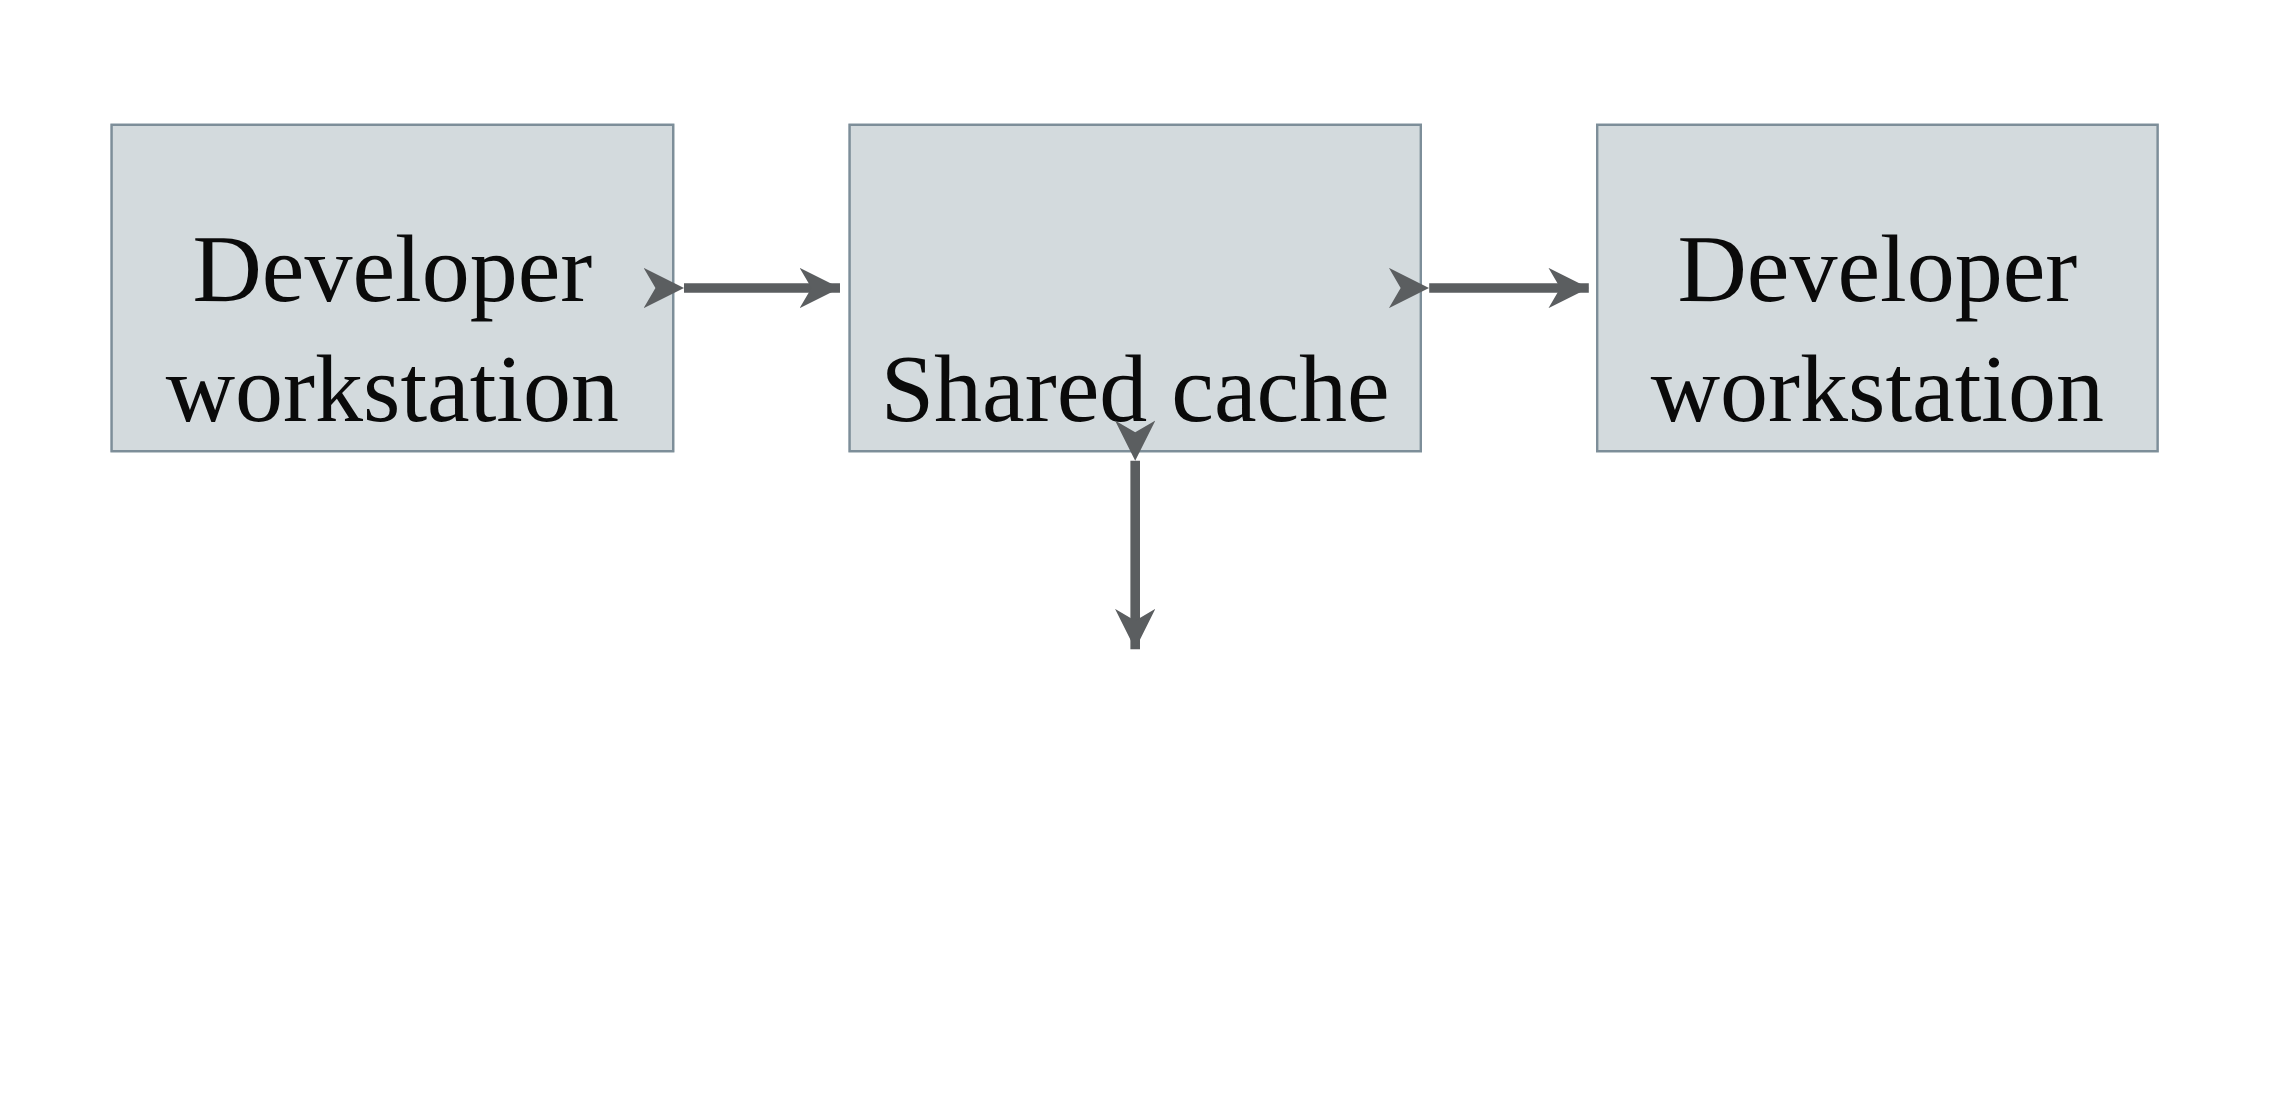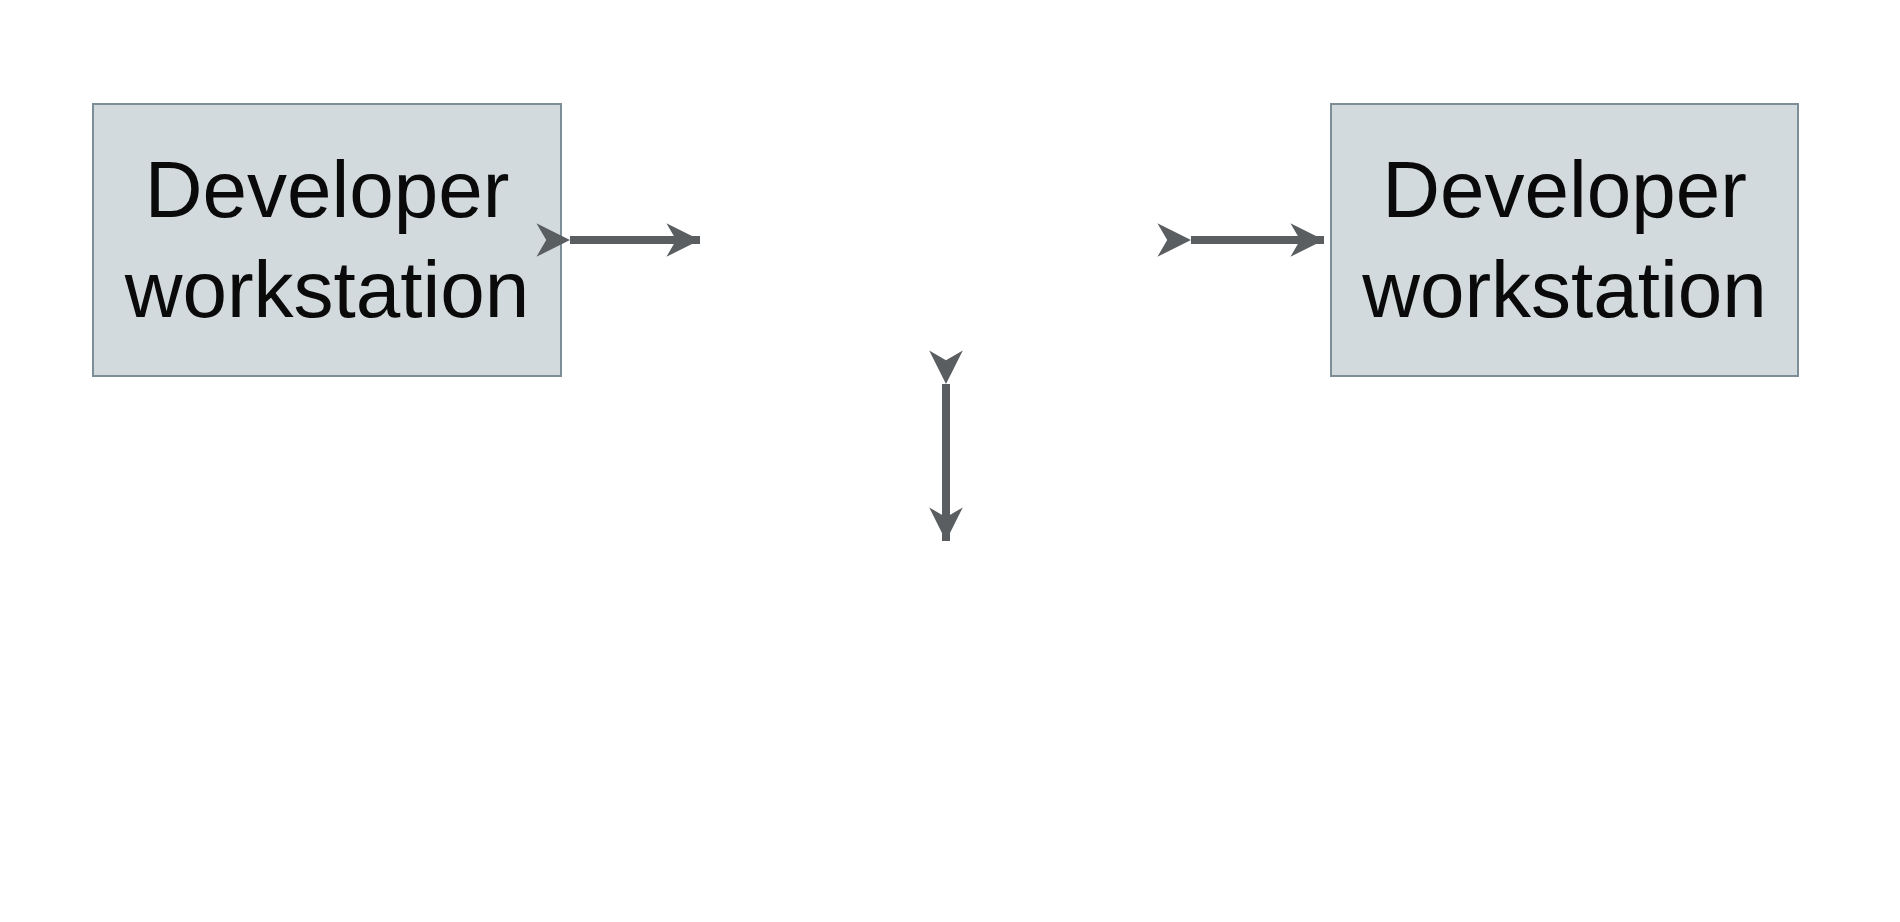--- a/index.html
+++ b/index.html
@@ -14,23 +14,24 @@
     background: var(--color-background, #ffffff);
     overflow: hidden;
     font-family: "Liberation Sans", "DejaVu Sans", sans-serif;
   }
   .node {
     position: absolute;
     box-sizing: border-box;
     background: var(--color-node-fill, #d3dadd);
     border: 2px solid var(--color-node-border, #7d8e99);
     display: flex;
-    align-items: center;
+    align-items: flex-end;
     justify-content: center;
     text-align: center;
+    font-family: Liberation Serif, serif;
   }
   .node-label {
     display: block;
     font-size: 80px;
     line-height: 100px;
     color: var(--color-text, #0a0a0a);
     letter-spacing: 0px;
     padding: 0 12px;
   }
   .node-dev-left   { left: 92px;   top: 103px; width: 470px; height: 274px; }
@@ -57,20 +58,23 @@
 </style>
 </head>
 <body>
 
 <div class="canvas">
 
   <div class="node node-dev-left">
     <span class="node-label">Developer workstation</span>
   </div>
 
+  <div class="node node-cache">
+    <span class="node-label">Shared cache</span>
+  </div>
 
   <div class="node node-dev-right">
     <span class="node-label">Developer workstation</span>
   </div>
 
 
   <svg class="edges-overlay" width="1900" height="922" viewBox="0 0 1900 922" xmlns="http://www.w3.org/2000/svg">
     <defs>
       <marker id="barb" viewBox="0 0 12 12" refX="12" refY="6" markerWidth="4.2" markerHeight="4.2" orient="auto" markerUnits="strokeWidth">
         <path class="arrow-head" d="M12 6 L0 12 L3.5 6 L0 0 Z"></path>

